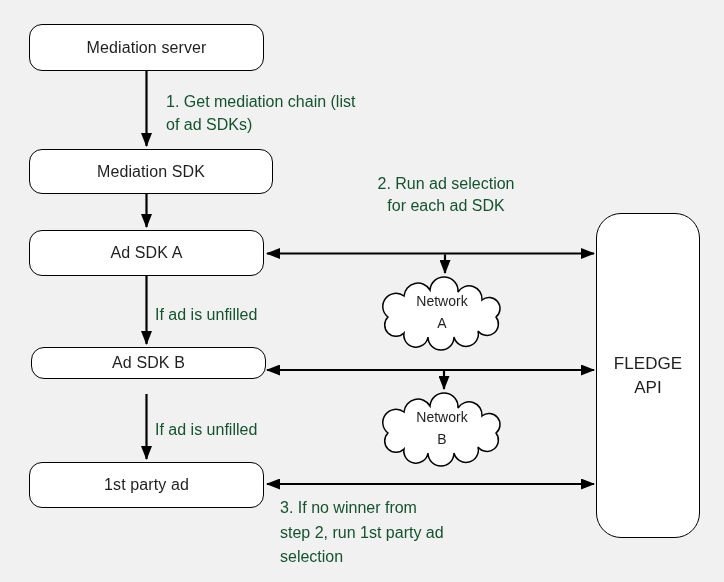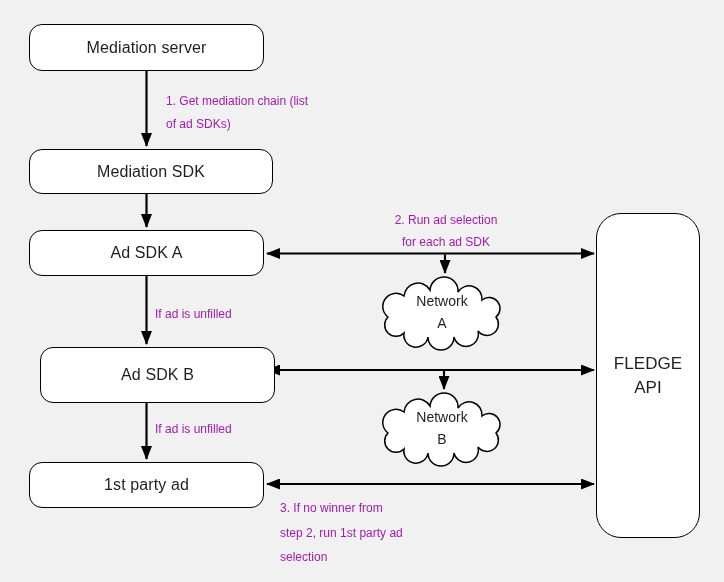--- a/index.html
+++ b/index.html
@@ -8,27 +8,27 @@
   .layer{position:absolute;left:0;top:0;}
   .node{
     position:absolute;box-sizing:border-box;
     background:#ffffff;border:1.4px solid #000000;border-radius:13px;
     display:flex;align-items:center;justify-content:center;
     font-size:16px;color:#1f1f1f;letter-spacing:.1px;
   }
   #n-server{left:29px;top:24px;width:235px;height:47px;}
   #n-sdk{left:29px;top:149px;width:244px;height:45px;}
   #n-a{left:29px;top:230px;width:235px;height:46px;}
-  #n-b{left:40px;top:347px;width:235px;height:56px;}
+  #n-b{left:31px;top:347px;width:235px;height:32px;}
   #n-1p{left:29px;top:462px;width:235px;height:46px;}
   #n-fledge{left:596px;top:213px;width:104px;height:325px;border-radius:25px;
     font-size:17px;line-height:24px;white-space:pre-line;text-align:center;}
-  .ann{position:absolute;font-size:12px;line-height:23px;color:#a21caf;white-space:pre-line;}
+  .ann{position:absolute;font-size:16px;line-height:23px;color:#14532d;white-space:pre-line;}
   #ann-step1{left:166px;top:90px;}
-  #ann-step2{left:366px;top:173px;width:160px;text-align:center;line-height:22px;margin-top:36px;}
+  #ann-step2{left:366px;top:173px;width:160px;text-align:center;line-height:22px;}
   #ann-unfilled-a{left:155px;top:303px;}
   #ann-unfilled-b{left:155px;top:418px;}
   #ann-step3{left:280px;top:496px;line-height:24.5px;}
   .cloud-label{position:absolute;width:148px;text-align:center;font-size:14px;
     line-height:22px;color:#1f1f1f;white-space:pre-line;}
   #cloud-a-label{left:368px;top:290px;}
   #cloud-b-label{left:368px;top:406px;}
 </style>
 </head>
 <body>

